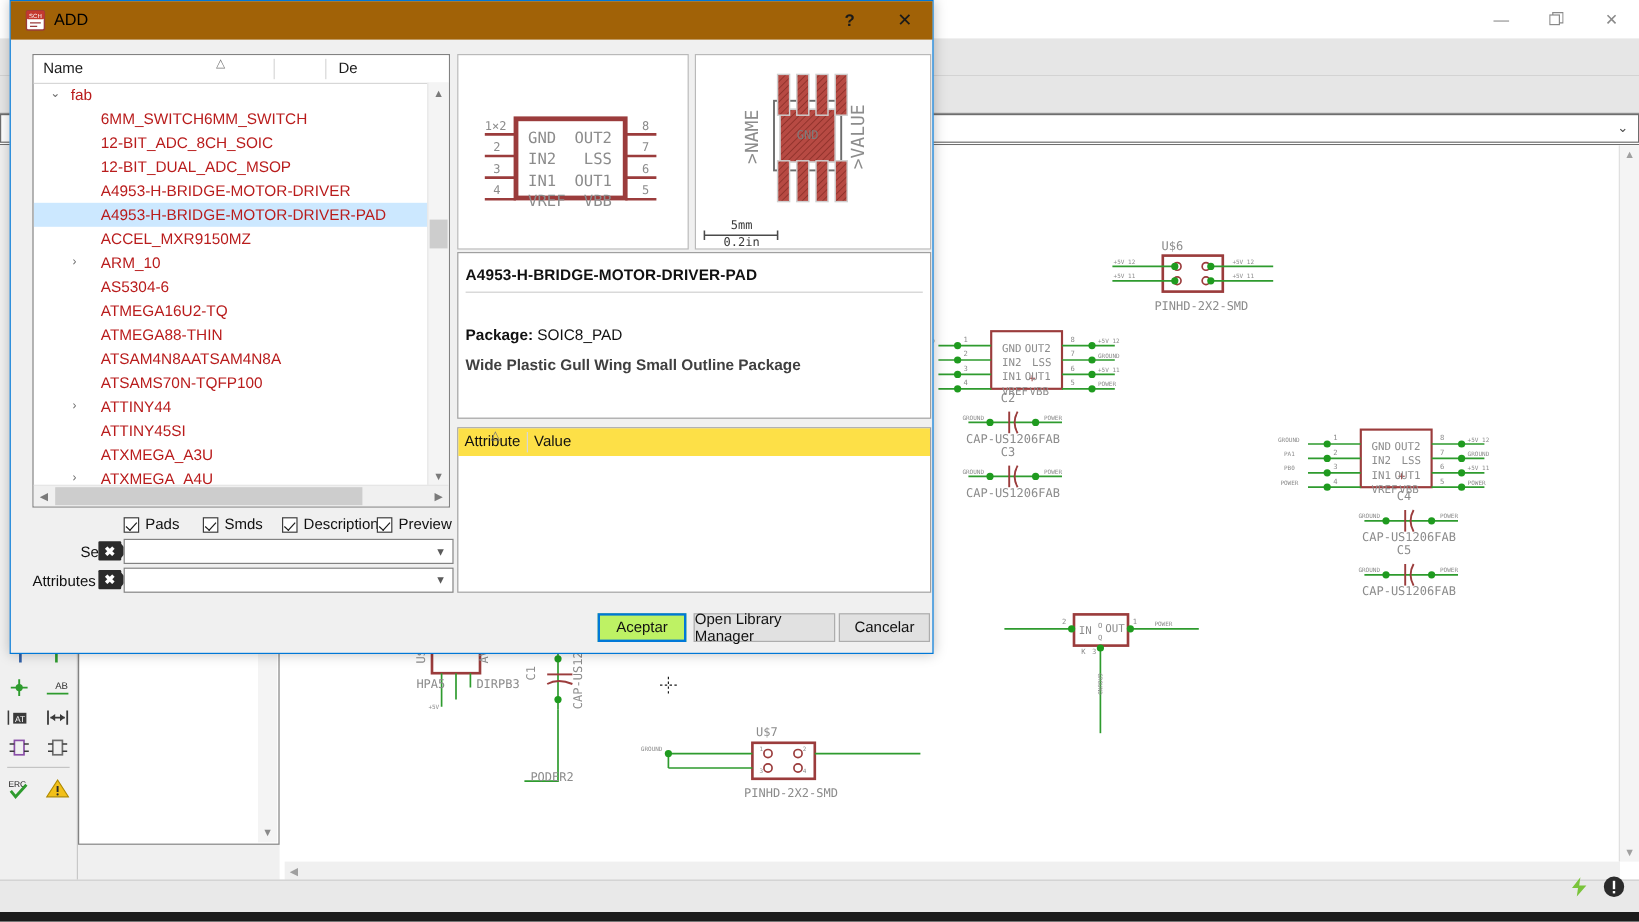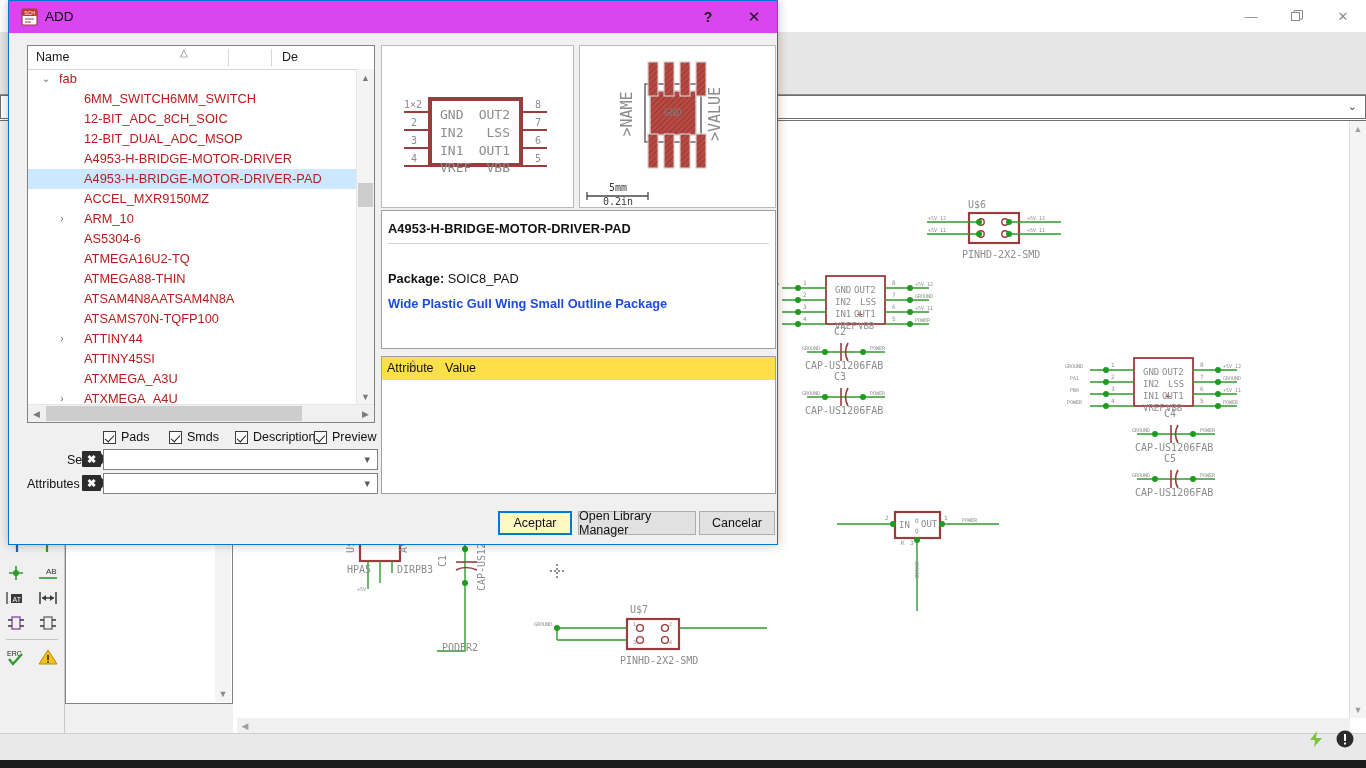--- a/index.html
+++ b/index.html
@@ -39,21 +39,21 @@
   .sb-arrow{display:flex;align-items:center;justify-content:center;color:#a0a0a0;font-size:9px;position:absolute;}
   #statusbar{position:absolute;left:0;bottom:8px;width:1366px;height:26px;background:#e9e9e9;border-top:1px solid #cfcfcf;}
   #taskbar-strip{position:absolute;left:0;bottom:0;width:1366px;height:8px;background:#1b1b1b;}
   #status-icons{position:absolute;right:4px;bottom:8px;height:26px;display:flex;align-items:center;gap:12px;padding-right:8px;}
   
   #add-dialog{
     position:absolute;left:8px;top:0;width:770px;height:545px;
     background:#f0f0f0;border:1px solid #0078d7;box-sizing:border-box;
     box-shadow:0 0 10px rgba(0,0,0,.25);
   }
-  #dlg-title{position:absolute;left:0;top:0;right:0;height:32px;background:#d946ef;}
+  #dlg-title{position:absolute;left:0;top:0;right:0;height:32px;background:#a16207;}
   #dlg-icon{position:absolute;left:12px;top:7px;width:17px;height:18px;}
   #dlg-title-text{position:absolute;left:36px;top:8px;font-size:13.5px;color:#000;}
   #dlg-help{position:absolute;right:46px;top:0;width:46px;height:32px;display:flex;align-items:center;justify-content:center;font-size:14px;color:#1a1a1a;font-weight:bold;}
   #dlg-close{position:absolute;right:0;top:0;width:46px;height:32px;display:flex;align-items:center;justify-content:center;font-size:15px;color:#1a1a1a;}
   
   #tree-box{position:absolute;left:18px;top:44px;width:348px;height:378px;background:#fff;border:1px solid #828282;box-sizing:border-box;overflow:hidden;}
   #tree-header{position:absolute;left:0;top:0;right:0;height:23px;background:#fff;border-bottom:1px solid #d7d7d7;}
   #th-name{position:absolute;left:8px;top:4px;font-size:12.5px;color:#1a1a1a;text-align:right;}
   #th-sortmark{position:absolute;left:152px;top:1px;font-size:10px;color:#7a7a7a;}
   .th-div{position:absolute;top:3px;width:1px;height:17px;background:#d7d7d7;}
@@ -85,30 +85,30 @@
   .combo .chev{position:absolute;right:7px;top:3px;color:#5a5a5a;font-size:11px;}
   .combo .val{position:absolute;left:6px;top:3px;font-size:12.5px;color:#111;}
   
   #prev-sym{position:absolute;left:372px;top:44px;width:193px;height:163px;background:#fff;border:1px solid #b9b9b9;box-sizing:border-box;}
   #prev-pkg{position:absolute;left:570px;top:44px;width:197px;height:163px;background:#fff;border:1px solid #b9b9b9;box-sizing:border-box;}
   #desc-box{position:absolute;left:372px;top:209px;width:395px;height:139px;background:#fff;border:1px solid #a0a0a0;box-sizing:border-box;padding:10px 6px 0 6px;}
   #desc-title{font-size:12.8px;font-weight:bold;color:#111;letter-spacing:.1px;}
   #desc-rule{margin:7px 0 0 0;height:1px;background:#d0d0d0;}
   #desc-pkg{margin-top:27px;font-size:12.8px;color:#111;}
   #desc-pkg b{font-weight:bold;}
-  #desc-sub{margin-top:10px;font-size:12.8px;font-weight:bold;color:#1d4ed8;}
+  #desc-sub{margin-top:10px;font-size:12.8px;font-weight:bold;color:#404040;}
   #attr-box{position:absolute;left:372px;top:355px;width:395px;height:138px;background:#fff;border:1px solid #a0a0a0;box-sizing:border-box;}
   #attr-head{position:absolute;left:0;top:0;right:0;height:23px;background:#fde047;}
   #attr-c1{position:absolute;left:5px;top:4px;font-size:12.5px;color:#111;}
   #attr-sort{position:absolute;left:27px;top:0px;font-size:10px;color:#7a7a7a;}
   #attr-div{position:absolute;left:57px;top:3px;width:1px;height:17px;background:#d7d7d7;}
   #attr-c2{position:absolute;left:63px;top:4px;font-size:12.5px;color:#111;}
   
   .dbtn{position:absolute;top:510px;height:24px;background:#e1e1e1;border:1px solid #adadad;box-sizing:border-box;font-size:12.5px;color:#111;display:flex;align-items:center;justify-content:center;}
-  #btn-ok{left:489px;width:74px;background:#fef9c3;border:2px solid #0078d7;}
+  #btn-ok{left:489px;width:74px;background:#bef264;border:2px solid #0078d7;}
   #btn-lib{left:569px;width:118px;}
   #btn-cancel{left:690px;width:76px;}
 </style>
 </head>
 <body>
 
 <div id="app-window">
 
   <div id="app-titlebar">
     <div class="winbtn" id="win-min">

